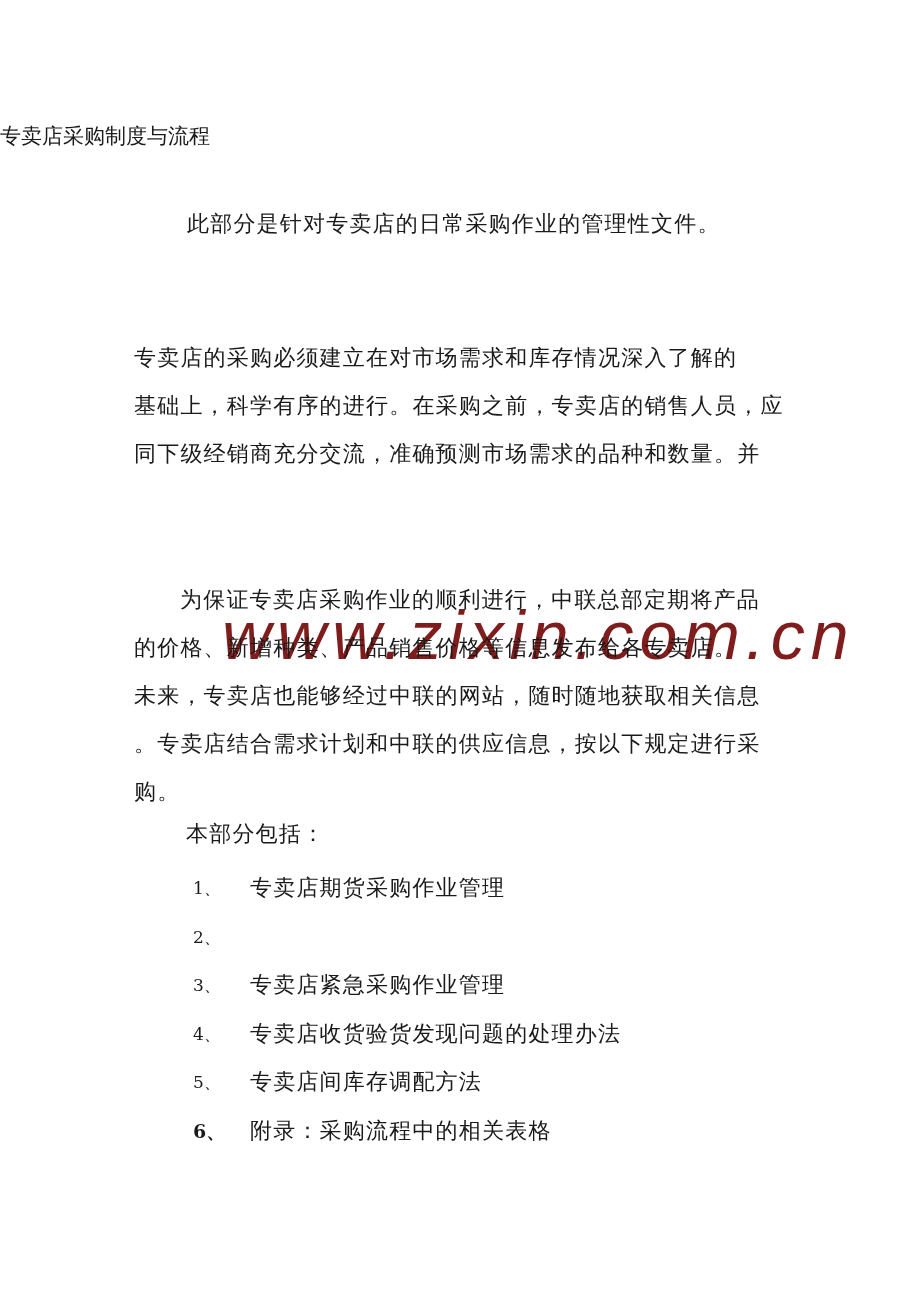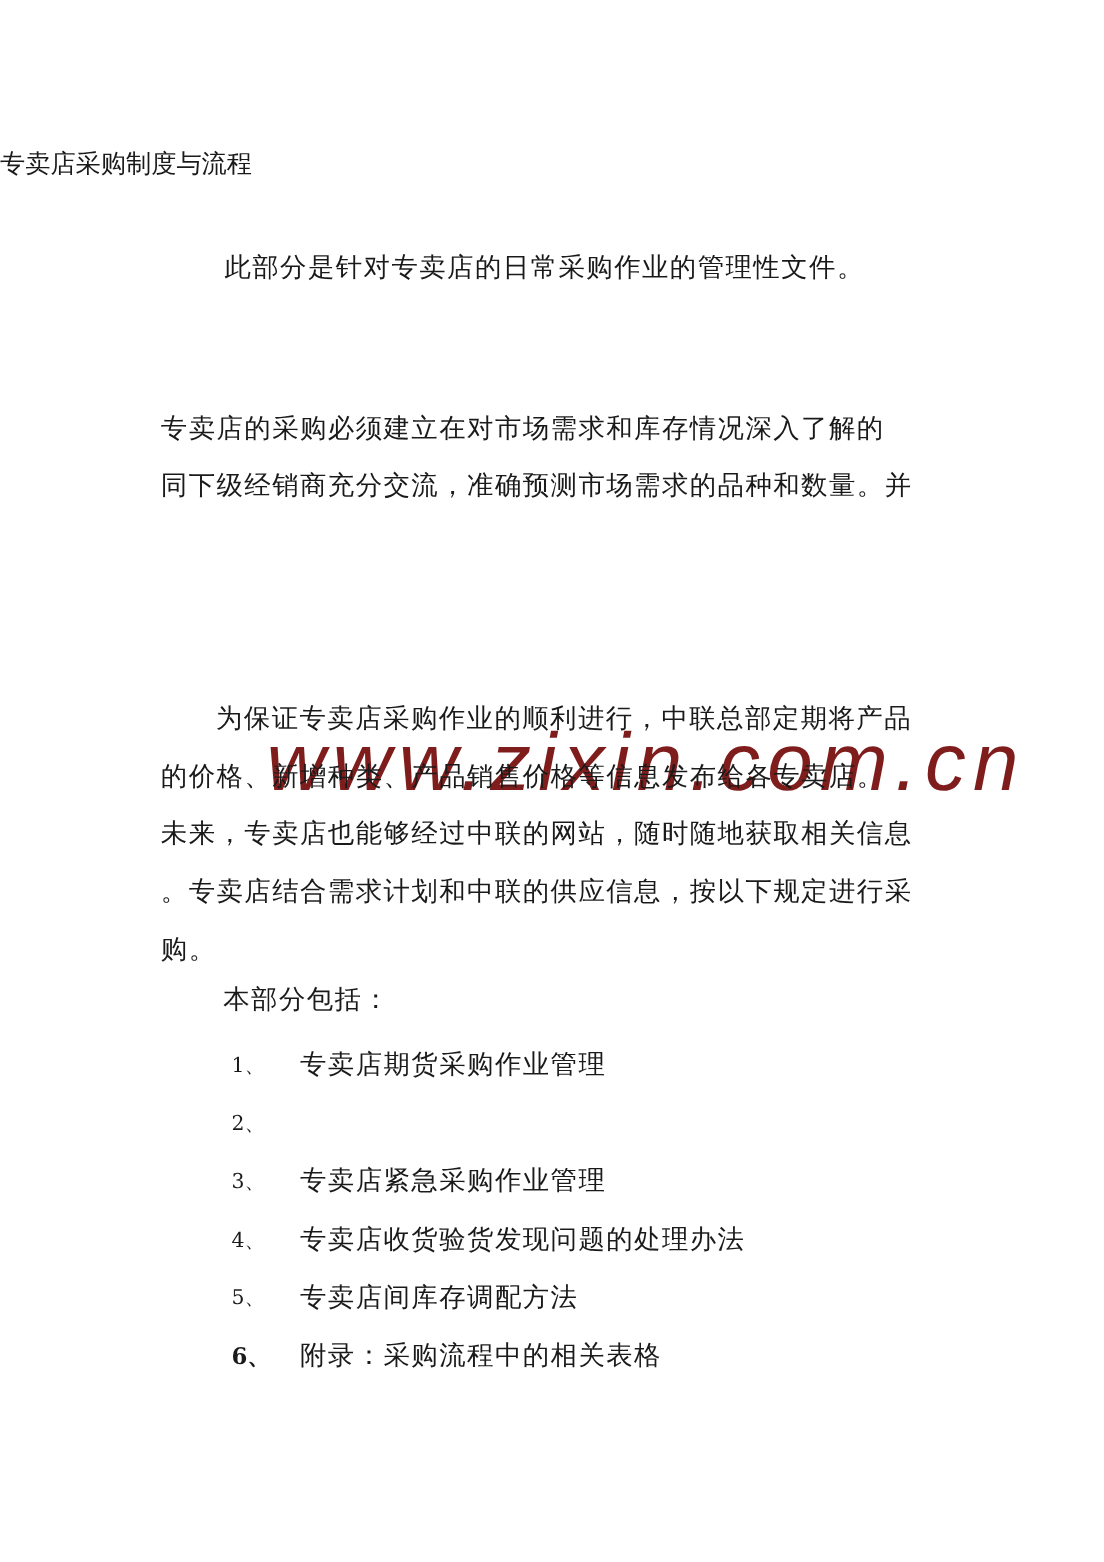--- a/index.html
+++ b/index.html
@@ -119,20 +119,21 @@
 
   <div class="watermark">www.zixin.com.cn</div>
 
   <div class="content">
     <div class="title">专卖店采购制度与流程</div>
 
     <div class="intro">此部分是针对专卖店的日常采购作业的管理性文件。</div>
 
     <div class="para" id="para1">
       <span class="line">专卖店的采购必须建立在对市场需求和库存情况深入了解的</span>
+      <span class="line">基础上，科学有序的进行。在采购之前，专卖店的销售人员，应</span>
       <span class="line">同下级经销商充分交流，准确预测市场需求的品种和数量。并</span>
     </div>
 
     <div class="para" id="para2">
       <span class="line indent">为保证专卖店采购作业的顺利进行，中联总部定期将产品</span>
       <span class="line">的价格、新增种类、产品销售价格等信息发布给各专卖店。</span>
       <span class="line">未来，专卖店也能够经过中联的网站，随时随地获取相关信息</span>
       <span class="line">。专卖店结合需求计划和中联的供应信息，按以下规定进行采</span>
       <span class="line">购。</span>
     </div>

